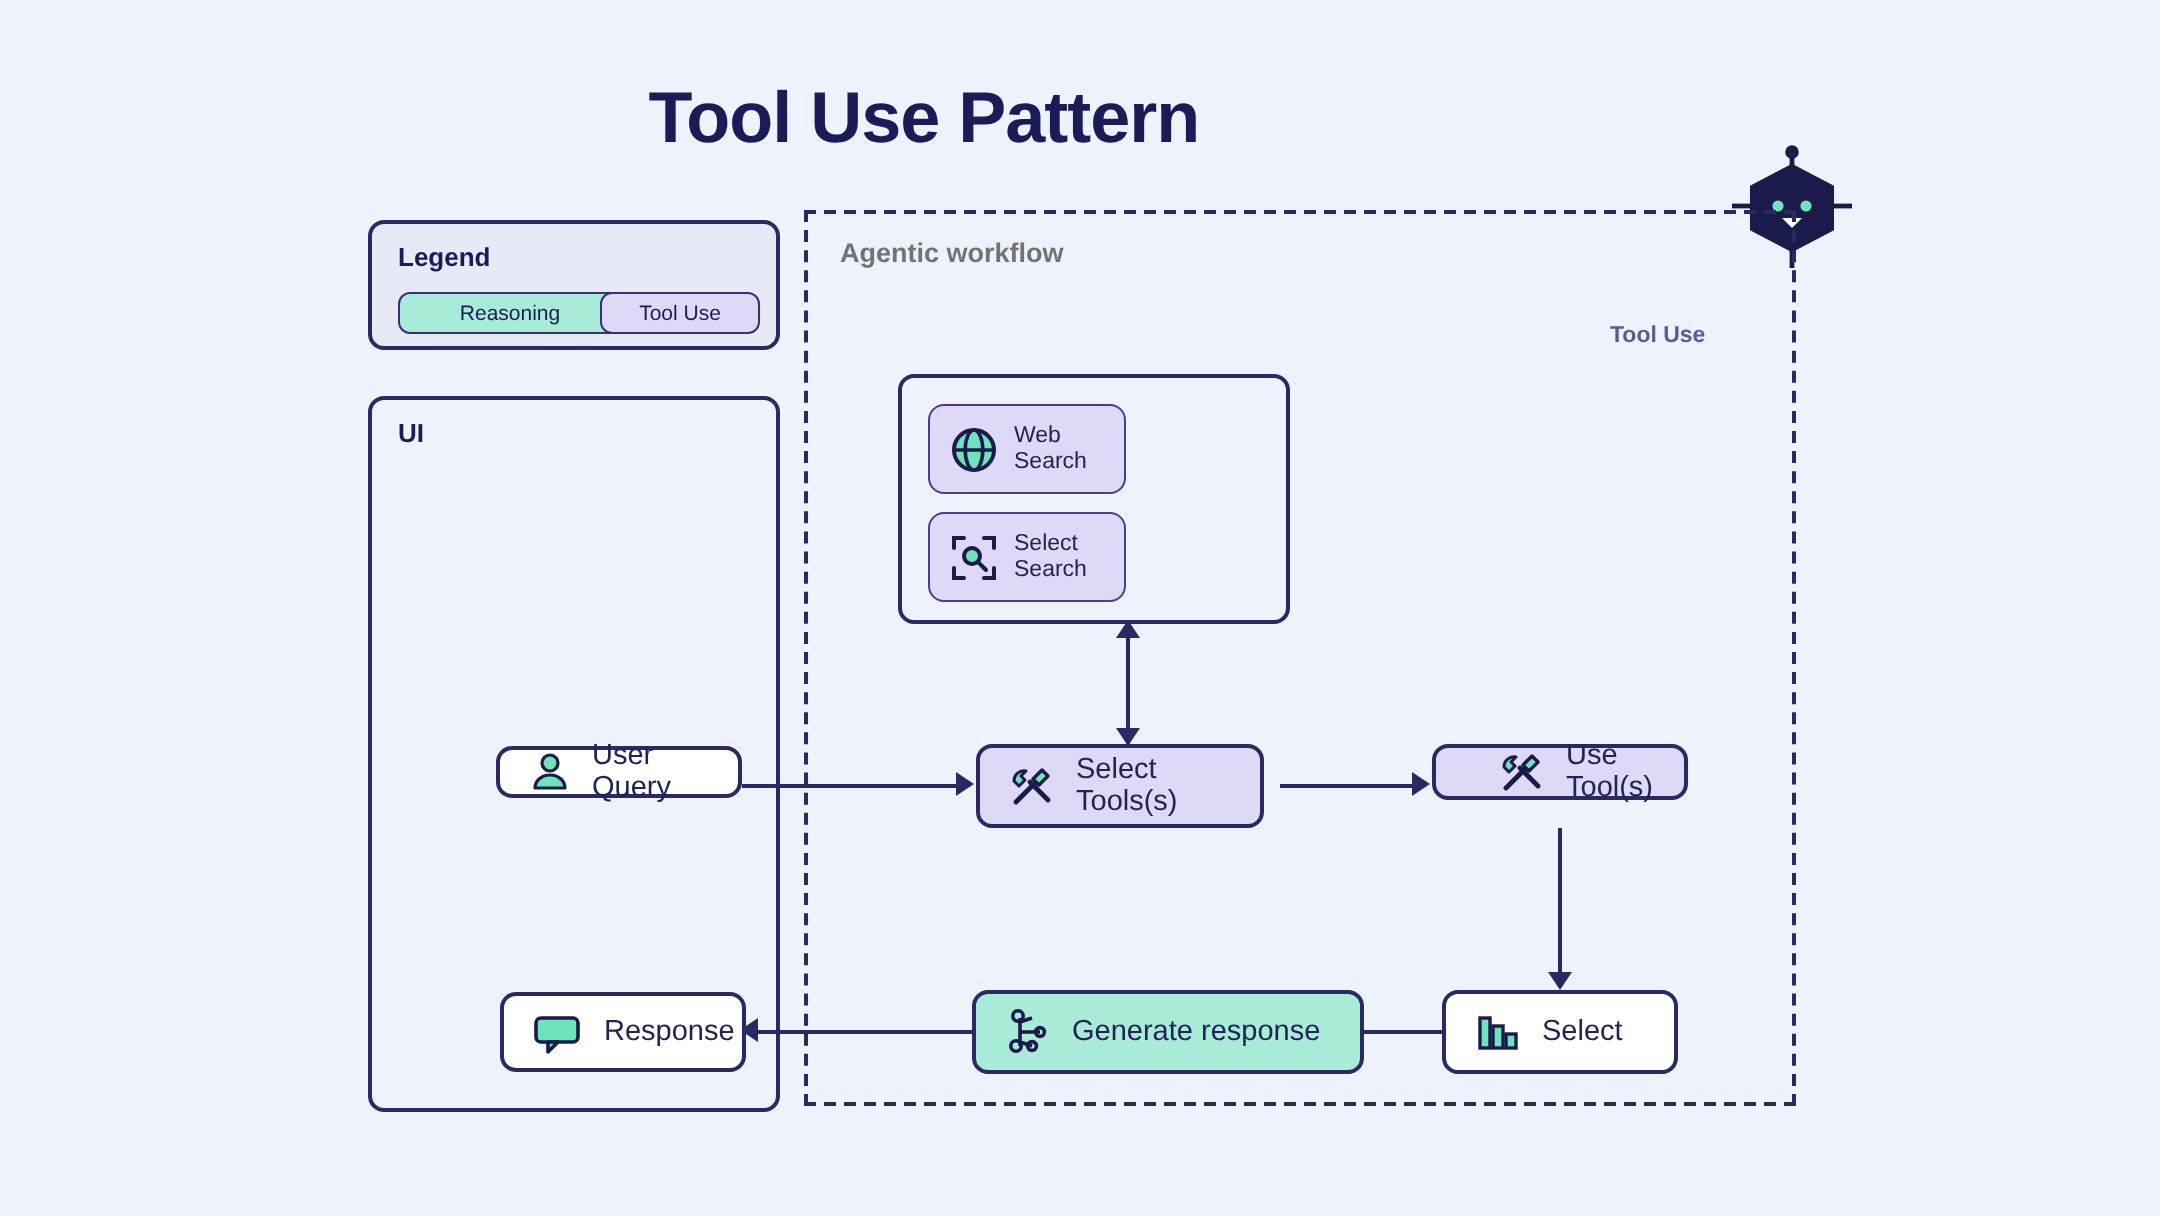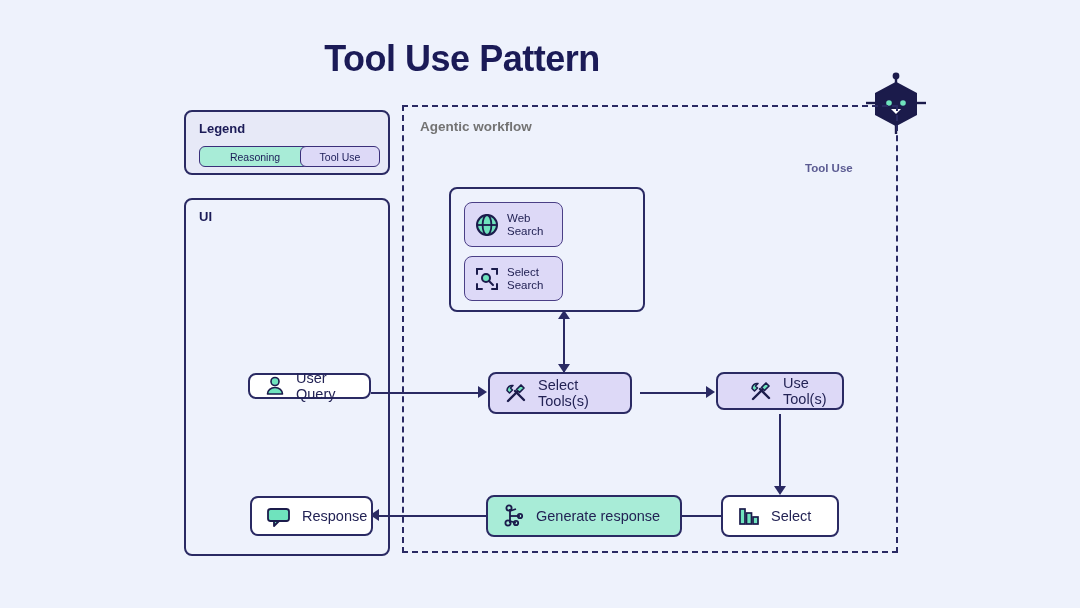--- a/index.html
+++ b/index.html
@@ -178,21 +178,21 @@
     font-size: 14.5px;
     color: #232355;
     z-index: 4;
   }
   .node.white  { background: #ffffff; }
   .node.lav    { background: #ddd9f7; }
   .node.mint   { background: #a8ecd7; }
 
   #node-user-query      { left: 248px; top: 373px; width: 123px; height: 26px; }
   #node-select-tools    { left: 488px; top: 372px; width: 144px; height: 42px; }
-  #node-use-tools       { left: 716px; top: 372px; width: 128px; height: 38px; padding-left: 31px; }
+  #node-use-tools       { left: 716px; top: 372px; width: 128px; height: 28px; padding-left: 31px; }
   #node-results         { left: 721px; top: 495px; width: 118px; height: 42px; }
   #node-generate-response { left: 486px; top: 495px; width: 196px; height: 42px; }
   #node-response        { left: 250px; top: 496px; width: 123px; height: 40px; }
 
   
   .conn { position: absolute; background: #2a2a63; z-index: 2; }
   .conn-h { height: 2px; }
   .conn-v { width: 2px; }
   .arrow { position: absolute; width: 0; height: 0; z-index: 3; }
   .arrow-right {

